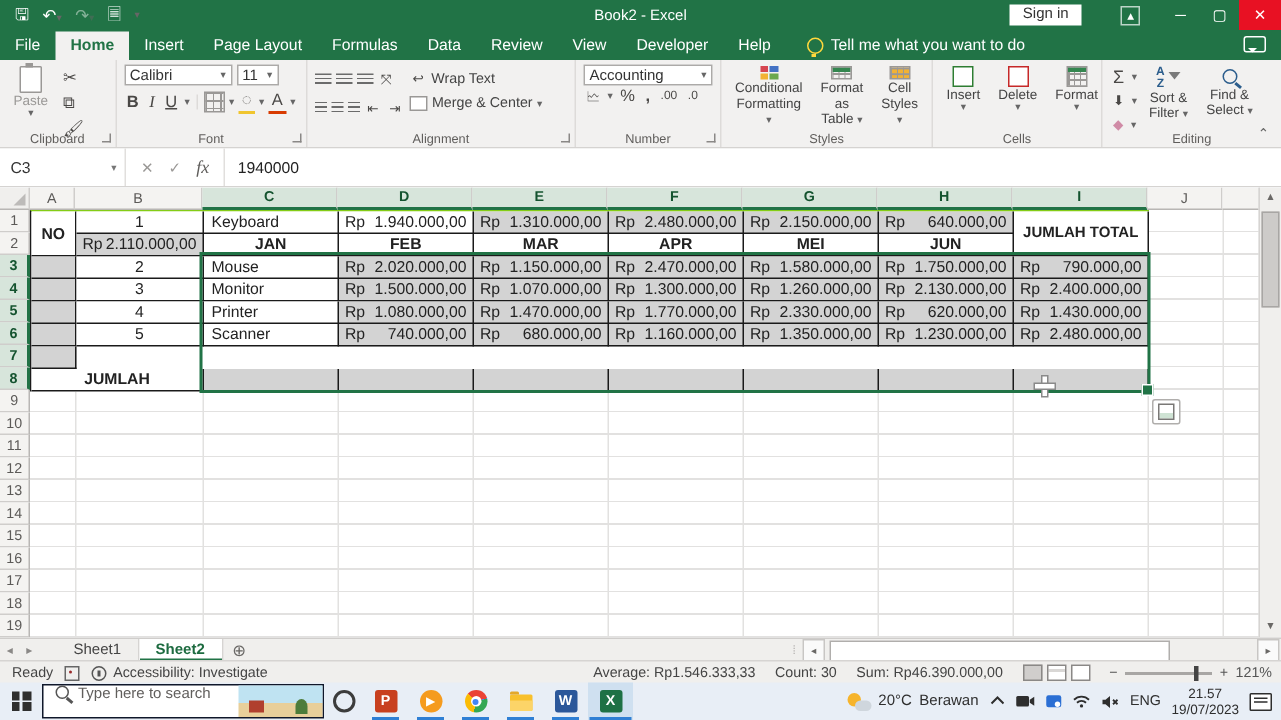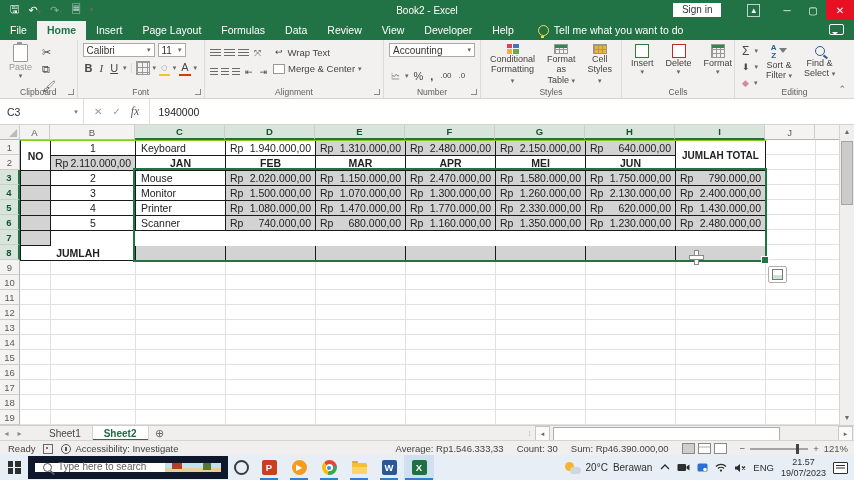--- a/index.html
+++ b/index.html
@@ -114,21 +114,21 @@
   .vic.on{background:#d0cecc;}
   .vic.b{background:linear-gradient(#fff 0 2px,#d9d7d5 2px 4px,#fff 4px) #fff;}
   .zoomctl{display:flex;align-items:center;gap:5px;color:#555;}
   .ztrack{width:58px;height:2px;background:#a8a6a4;position:relative;}
   .zhandle{position:absolute;left:46px;top:-4px;width:3px;height:10px;background:#444;}
   
   .taskbar{position:absolute;top:455px;left:0;right:0;height:25px;background:#e8eef6;display:flex;align-items:stretch;}
   .startbtn{width:28px;display:flex;align-items:center;justify-content:center;}
   .winlogo{width:13px;height:13px;display:grid;grid-template-columns:1fr 1fr;grid-template-rows:1fr 1fr;gap:1.5px;}
   .winlogo span{background:#2e2e2e;}
-  .searchbox{width:186px;background:#fff;border:7px solid #0f172a;display:flex;align-items:flex-end;margin:1px 0;}
+  .searchbox{width:186px;background:#fff;border:1px solid #0f172a;display:flex;align-items:flex-start;margin:1px 0;}
   .sb-mag{width:7px;height:7px;border:1.4px solid #555;border-radius:50%;position:relative;margin:0 6px 0 8px;flex:0 0 auto;}
   .sb-mag::after{content:"";position:absolute;right:-4px;bottom:-3px;width:5px;height:1.6px;background:#555;transform:rotate(40deg);}
   .sb-text{color:#605e5c;font-size:10px;flex:1;}
   .sb-art{width:56px;align-self:stretch;background:linear-gradient(#bfe3f2 0 55%,#e8cf9a 55%);position:relative;overflow:hidden;}
   .sb-art i{position:absolute;left:7px;bottom:3px;width:10px;height:8px;background:#b0402e;}
   .sb-art b{position:absolute;right:10px;bottom:2px;width:8px;height:10px;background:#4d7c3a;border-radius:50% 50% 0 0;}
   .cortana{width:26px;display:flex;align-items:center;justify-content:center;}
   .cort-ring{width:11px;height:11px;border:2px solid #3c3c3c;border-radius:50%;}
   .tapp{width:30px;display:flex;align-items:center;justify-content:center;position:relative;}
   .tapp::after{content:"";position:absolute;bottom:0;left:6px;right:6px;height:2px;background:#2f7fd4;}
@@ -271,21 +271,21 @@
           <span class="grid-ic" style="width:10px;height:8px;background:#fff;border:1px solid #9a9896"></span>
           <span>Merge &amp; Center</span>
             <span class="caret">▾</span>
         </div>
       </div>
       <div class="glabel">Alignment</div>
       <span class="launcher"></span>
     </div>
 
     <div class="rgroup" style="width:92px">
-      <div class="col" style="width:100%;gap:12px">
+      <div class="col" style="width:100%;gap:0">
         <div class="combo" style="width:86px">
             <span>Accounting</span>
             <span class="caret">▾</span>
           </div>
         <div class="rowline">
           <span class="ic" style="font-size:9px">🗠</span>
             <span class="caret">▾</span>
           <span class="ic">%</span>
           <span class="ic" style="font-weight:700">,</span>
           <span class="ic" style="font-size:8px">.00</span>

